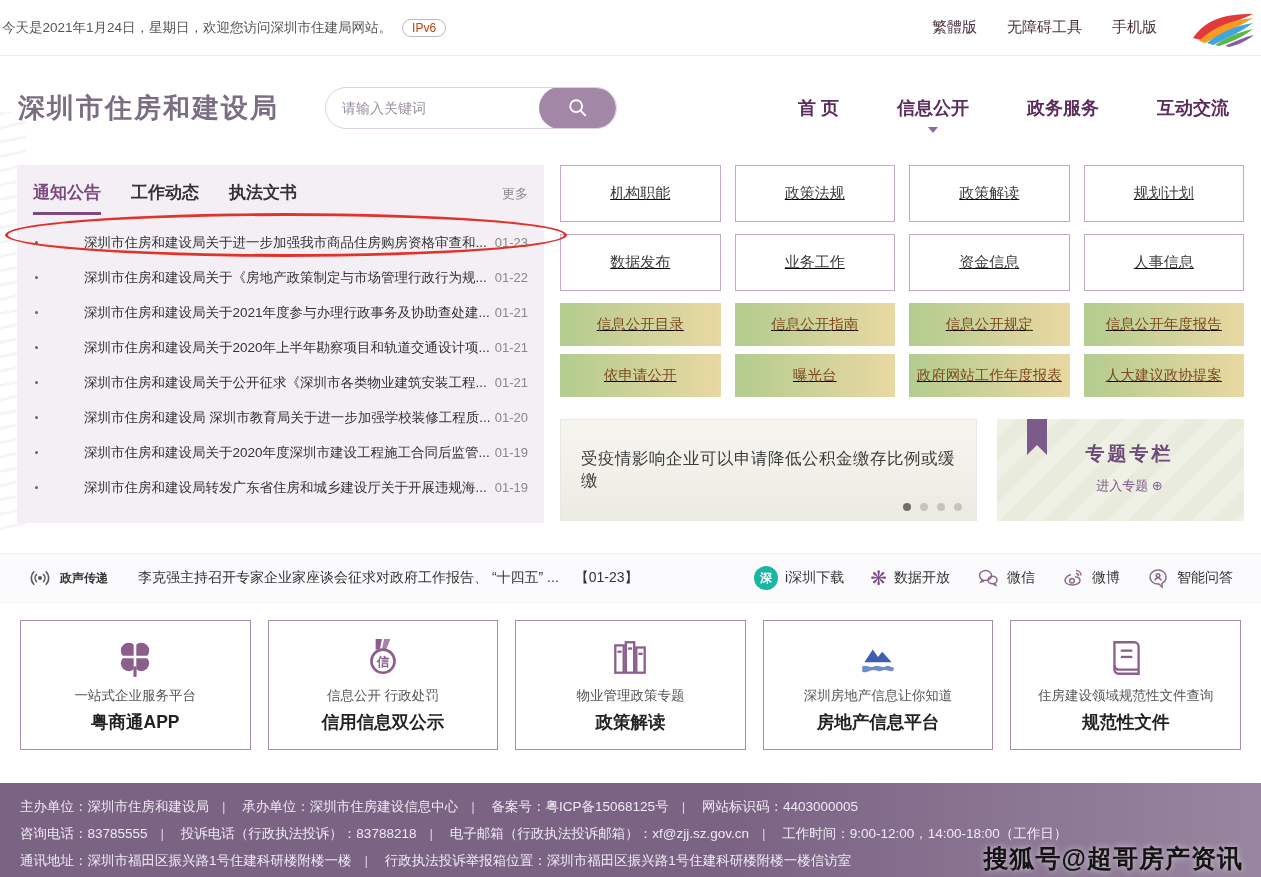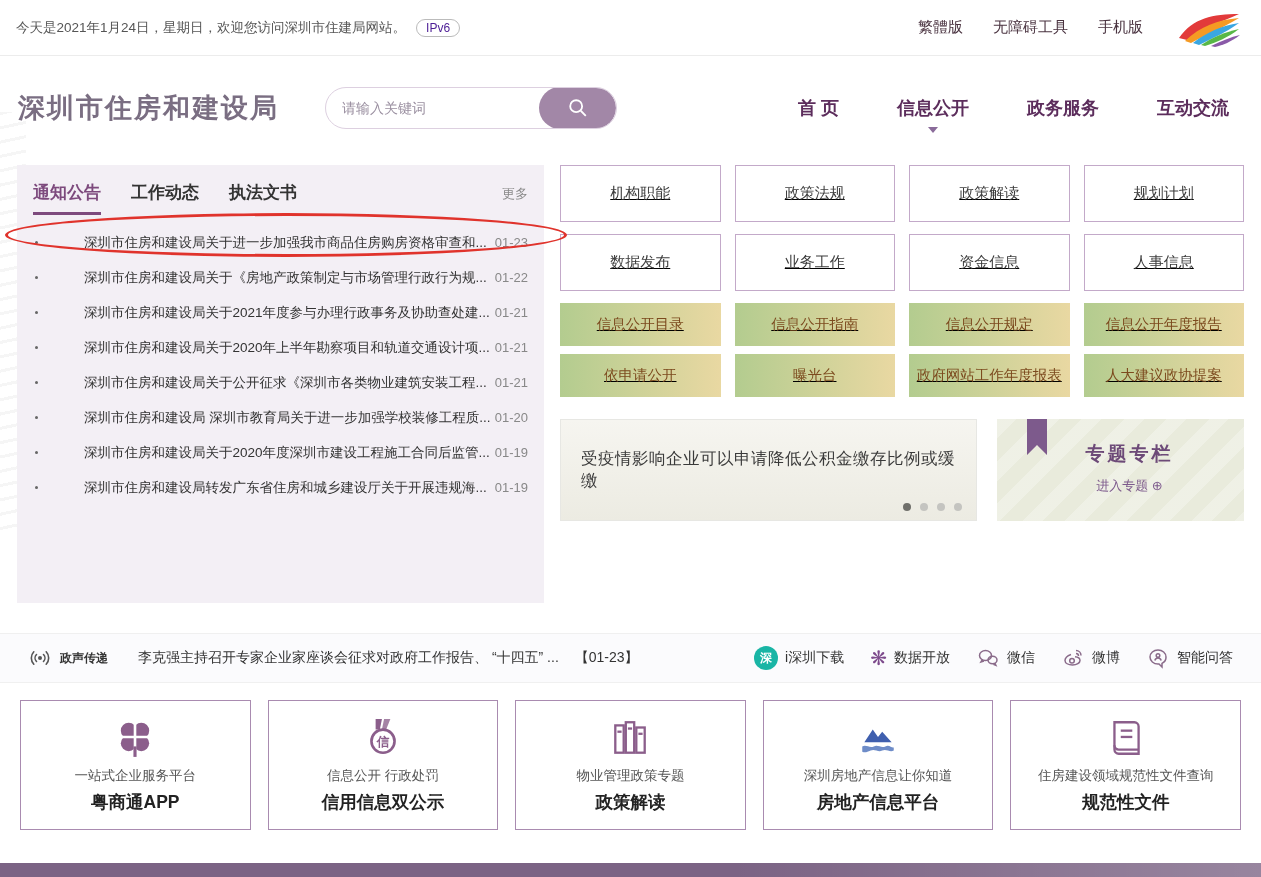--- a/index.html
+++ b/index.html
@@ -1,23 +1,23 @@
 <!DOCTYPE html>
 <html><head>
 <meta charset="utf-8">
 <style>
   * { margin:0; padding:0; box-sizing:border-box; }
   body { font-family:"Liberation Sans","DejaVu Sans",sans-serif; background:#fff; }
   .page { width:1261px; height:877px; position:relative; overflow:hidden; background:#fff; }
 
   
   .topbar { height:56px; display:flex; align-items:center; justify-content:space-between;
-            padding:0 16px; border-bottom:1px solid #ececec; }
+            padding:0 2px; border-bottom:1px solid #ececec; }
   .topbar-left { display:flex; align-items:center; font-size:13.5px; color:#555; }
-  .ipv6 { margin-left:10px; font-size:12px; color:#4c1d95; border:1px solid #bbb; border-radius:10px; padding:1px 9px; }
+  .ipv6 { margin-left:10px; font-size:12px; color:#c2410c; border:1px solid #bbb; border-radius:10px; padding:1px 9px; }
   .topbar-right { display:flex; align-items:center; gap:30px; }
   .topbar-link { font-size:15px; color:#4a3340; cursor:pointer; text-decoration:none; }
   .tb-logo { width:72px; height:40px; }
 
   
   .header { height:104px; display:flex; align-items:center; padding:0 18px; position:relative; }
   .site-title { font-size:27px; font-weight:600; color:#7a6e82; letter-spacing:2px; }
   .search { margin-left:46px; width:292px; height:42px; border:1px solid #ddd0e0; border-radius:21px;
             display:flex; align-items:center; background:#fff; overflow:hidden; }
   .search input { flex:1; border:none; outline:none; padding:0 16px; font-size:14px; color:#333;
@@ -31,21 +31,21 @@
                width:0; height:0; border-left:5px solid transparent; border-right:5px solid transparent;
                border-top:6px solid #8a6b9a; }
 
   
   .bg-decor { position:absolute; left:0; top:112px; width:26px; height:420px; opacity:.5;
               background:repeating-linear-gradient(168deg,#ececec 0 3px,#fff 3px 14px); pointer-events:none; }
 
   
   .main { width:1227px; margin:0 auto; display:flex; gap:16px; padding-top:5px; }
 
-  .news-panel { width:527px; height:438px; background:#f3eff5; padding:16px 16px 10px; position:relative; }
+  .news-panel { width:527px; height:358px; background:#f3eff5; padding:16px 16px 10px; position:relative; }
   .tabs-row { display:flex; align-items:baseline; gap:30px; }
   .tab { font-size:17px; font-weight:700; color:#333; padding-bottom:8px; cursor:pointer; }
   .tab.active { color:#7d4a7d; border-bottom:3px solid #7d4a7d; }
   .more-link { margin-left:auto; font-size:13px; color:#888; cursor:pointer; }
   .news-list { margin-top:10px; }
   .news-item { display:flex; align-items:center; height:35px; cursor:pointer; }
   .dot { width:3px; height:3px; border-radius:50%; background:#666; margin:0 8px 0 2px; flex:none; }
   .news-title { font-size:13.5px; color:#333; white-space:nowrap; overflow:hidden; text-overflow:ellipsis; max-width:420px;margin-left:38px; }
   .news-date { margin-left:auto; font-size:13px; color:#888; }
   .annotation-ellipse { position:absolute; left:-12px; top:48px; width:562px; height:44px;

